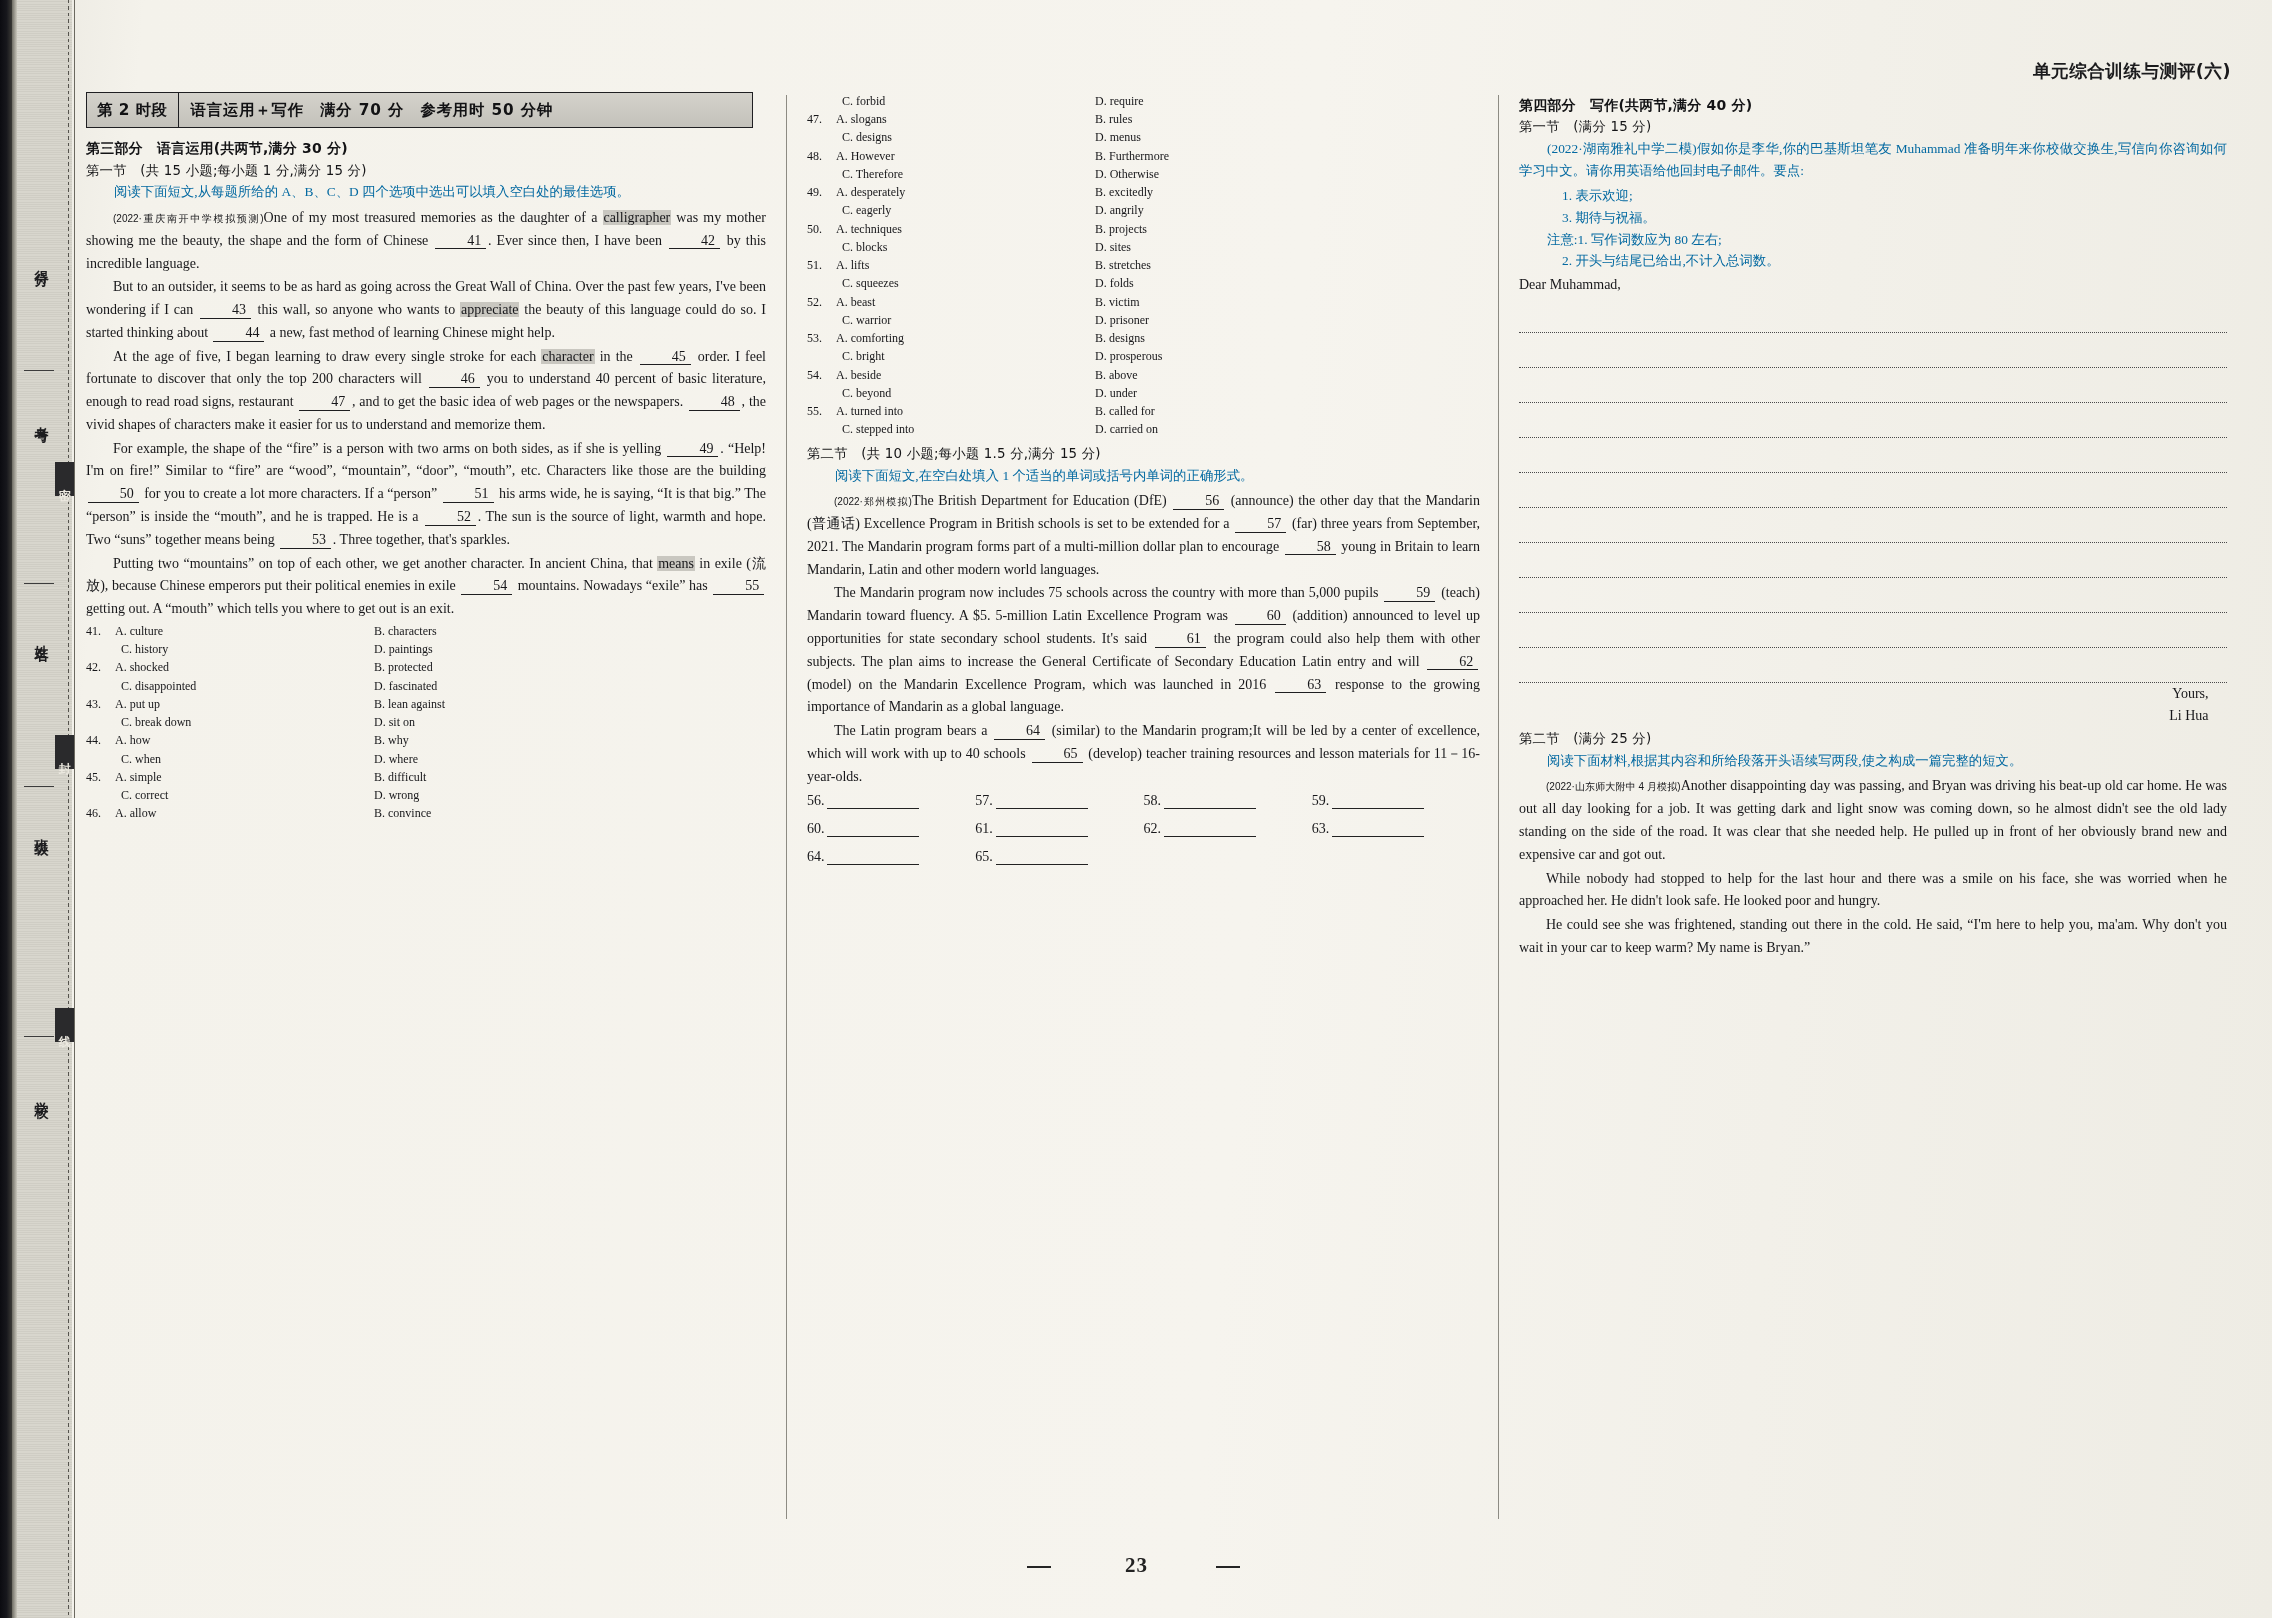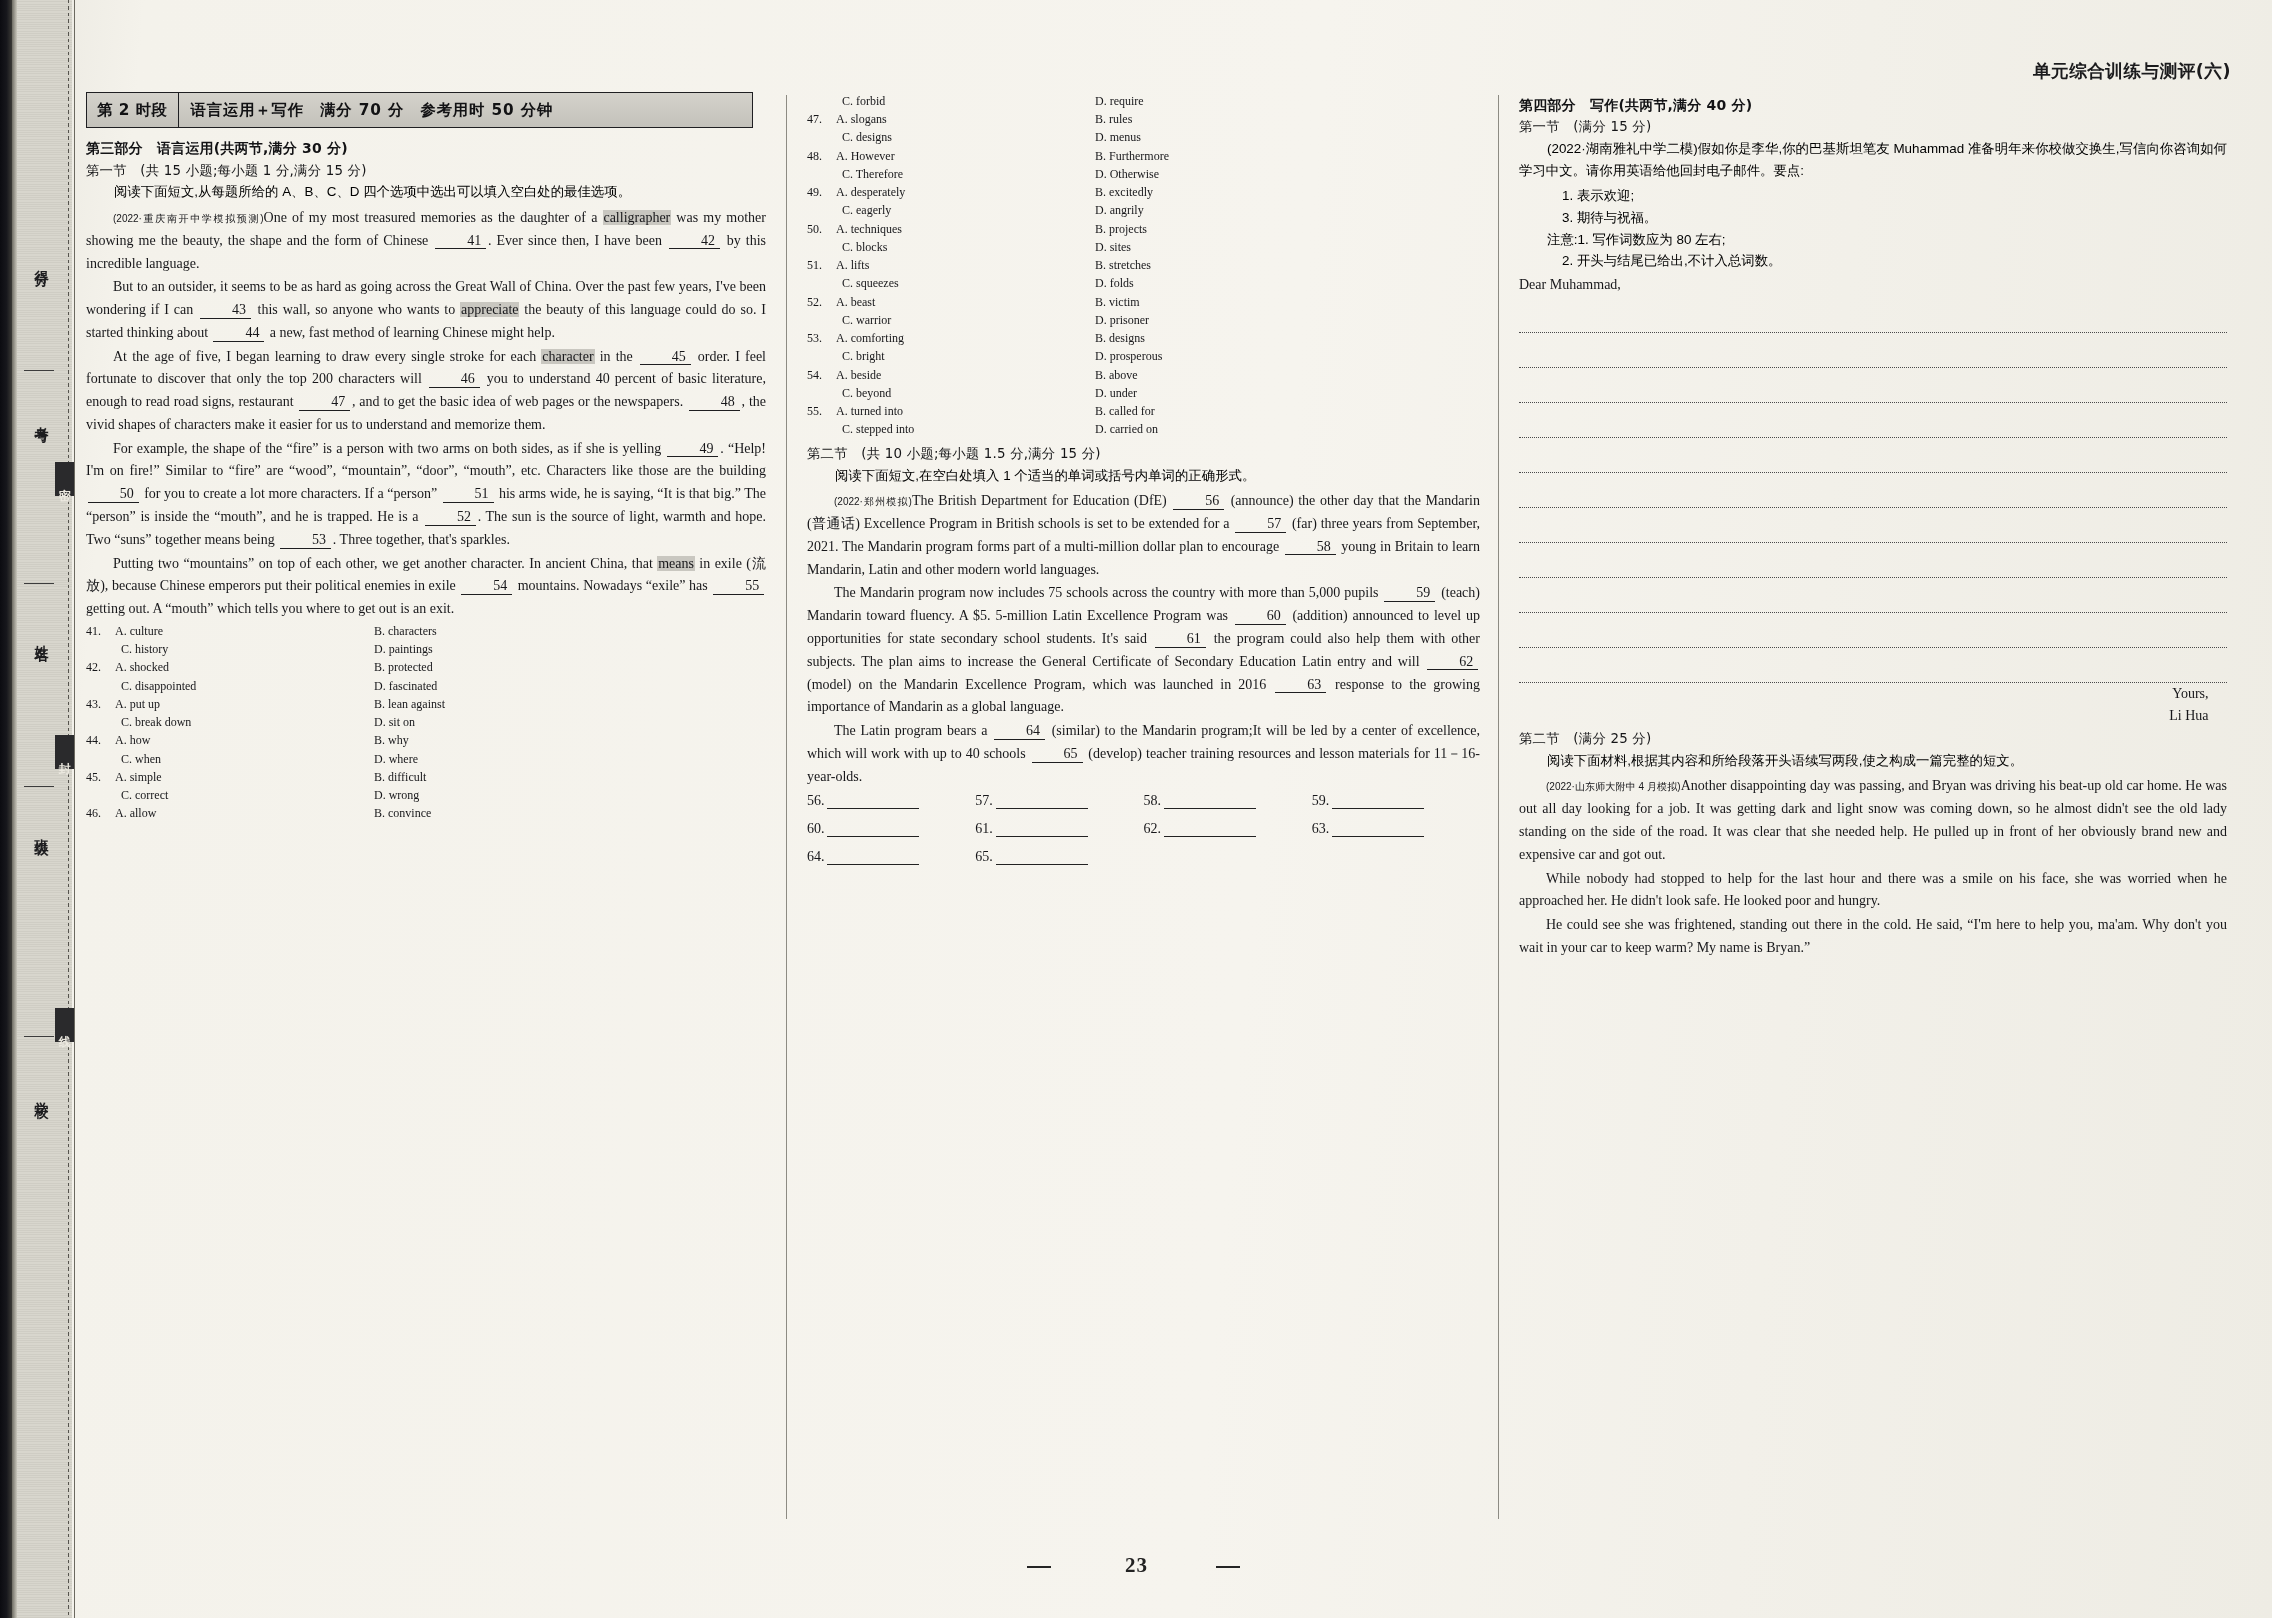--- a/index.html
+++ b/index.html
@@ -65,22 +65,22 @@
      font-family:"DejaVu Sans","Liberation Sans",sans-serif;
      font-size:15.3px;font-weight:700;color:#121214;letter-spacing:0.5px;}
   .banner-body{flex:1;display:flex;align-items:center;padding-left:12px;
      font-family:"DejaVu Sans","Liberation Sans",sans-serif;
      font-size:15.3px;font-weight:700;color:#121214;letter-spacing:0.9px;}
 
   .secthead{font-family:"DejaVu Sans","Liberation Sans",sans-serif;
      font-size:14px;font-weight:700;color:#131315;margin:4.6px 0 2.8px;letter-spacing:0.2px;}
   .subhead{font-family:"DejaVu Sans","Liberation Sans",sans-serif;
      font-size:13.4px;font-weight:500;color:#151517;margin:3.7px 0 1.8px;letter-spacing:0.2px;}
-  .cninstr{font-family:Liberation Sans, sans-serif;
-     font-size:13.4px;line-height:1.62;color:#000000;text-indent:28px;margin:0.9px 0 3.7px;
+  .cninstr{font-family:Liberation Serif, serif;
+     font-size:13.4px;line-height:1.62;color:#0369a1;text-indent:28px;margin:0.9px 0 3.7px;
      text-align:justify;}
   .para{font-size:14px;line-height:1.63;text-align:justify;
      text-justify:inter-word;margin:0 0 0.9px;text-indent:27px;}
   .para.noind{text-indent:0;}
   .cn{font-family:Liberation Sans, sans-serif;font-size:10px;}
 
   .blank{display:inline-block;min-width:51px;border-bottom:1.4px solid #1e1e20;
      text-align:center;line-height:1.05;margin:0 1.8px;vertical-align:baseline;}
   .hl{background:#c9c7c0;padding:0 0.9px;}
 

